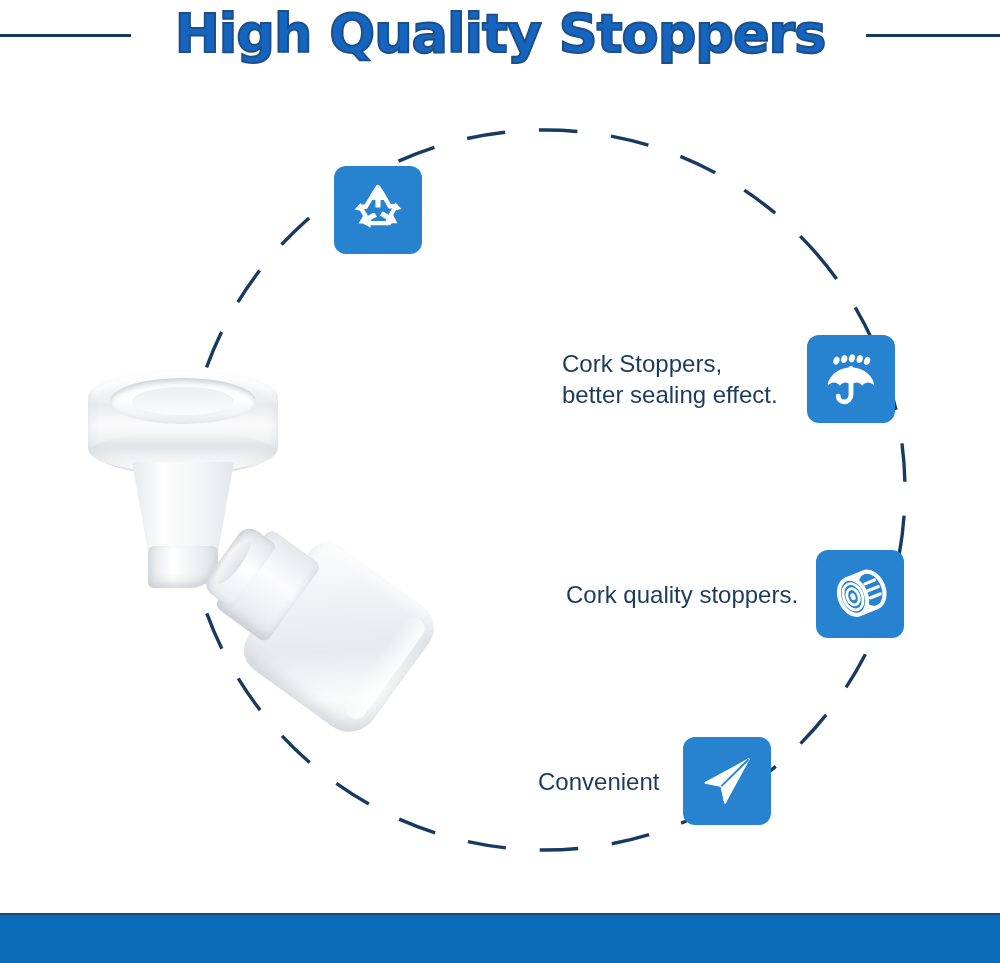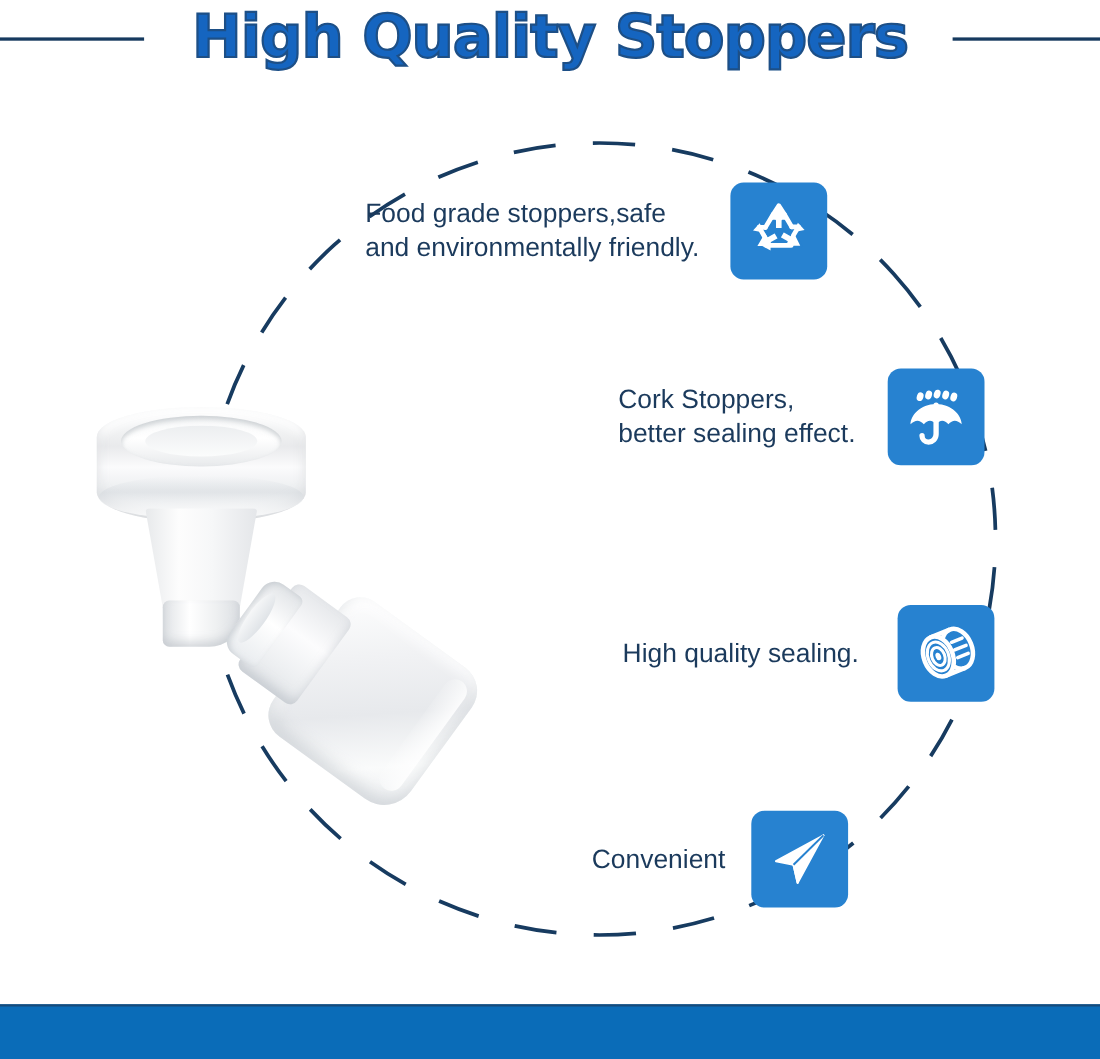--- a/index.html
+++ b/index.html
@@ -169,22 +169,20 @@
       <div class="tipA"></div>
     </div>
     <div class="stopB">
       <div class="capB"></div>
       <div class="neckB"></div>
       <div class="tipB"></div>
     </div>
   </div>
 
   <div class="feature f1">
-    <div class="feature-text">Food grade stoppers,safe
-and environmentally friendly.</div>
     <div class="icon-box">
       <svg width="60" height="60" viewBox="0 0 64 64" aria-hidden="true">
         <g fill="#ffffff" stroke="#2782d0" stroke-width="1.6" stroke-linejoin="round">
           <path d="M32 7 L41 22 L35.5 22 L35.5 30 L28.5 30 L28.5 22 L23 22 Z"></path>
           <path d="M10 47 L18.5 32.5 L21.4 37.2 L28.3 33.3 L31.8 39.4 L24.8 43.3 L27.7 48 Z"></path>
           <path d="M54 47 L37 47 L39.9 42.3 L33 38.4 L36.5 32.3 L43.4 36.2 L46.3 31.5 Z"></path>
           <path d="M12 44 L26 44 L26 52 L12 52 Z" opacity="0"></path>
         </g>
         <g fill="#ffffff">
           <path d="M31.9 5.4 L43.6 24.3 L35.9 24.3 L35.9 31.6 L27.9 31.6 L27.9 24.3 L20.2 24.3 Z" opacity="0"></path>
@@ -220,21 +218,21 @@
           <ellipse cx="41" cy="11.4" rx="3.1" ry="4.2" transform="rotate(18 41 11.4)"></ellipse>
           <ellipse cx="48.6" cy="13.3" rx="3.1" ry="4.2" transform="rotate(18 48.6 13.3)"></ellipse>
         </g>
         <path d="M32 20 C17 20 8 31 8 39 C12.5 34.5 16.5 34.5 20.5 39 C24 34.5 28.4 34.5 32 39 C35.6 34.5 40 34.5 43.5 39 C47.5 34.5 51.5 34.5 56 39 C56 31 47 20 32 20 Z" fill="#ffffff"></path>
         <path d="M32 21 L32 48 C32 52.6 28.6 55.6 25 55.6 C21.4 55.6 18.8 52.8 18.8 49.6" fill="none" stroke="#ffffff" stroke-width="5" stroke-linecap="round"></path>
       </svg>
     </div>
   </div>
 
   <div class="feature f3">
-    <div class="feature-text">High quality sealing.</div>
+    <div class="feature-text">Cork quality stoppers.</div>
     <div class="icon-box">
       <svg width="60" height="60" viewBox="0 0 64 64" aria-hidden="true">
         <g transform="rotate(-22 32 32)">
           <path d="M24 12 H44 A14 20 0 0 1 44 52 H24 Z" fill="none" stroke="#ffffff" stroke-width="4.4" stroke-linejoin="round"></path>
           <path d="M44 12 A14 20 0 0 0 44 52" fill="none" stroke="#ffffff" stroke-width="4.4"></path>
           <line x1="41" y1="24" x2="52" y2="24" stroke="#ffffff" stroke-width="3.4" stroke-linecap="round"></line>
           <line x1="41" y1="32" x2="53" y2="32" stroke="#ffffff" stroke-width="3.4" stroke-linecap="round"></line>
           <line x1="41" y1="40" x2="52" y2="40" stroke="#ffffff" stroke-width="3.4" stroke-linecap="round"></line>
           <ellipse cx="24" cy="32" rx="14" ry="20" fill="#2782d0" stroke="#ffffff" stroke-width="4.4"></ellipse>
           <ellipse cx="24" cy="32" rx="10" ry="14.5" fill="none" stroke="#ffffff" stroke-width="3"></ellipse>

